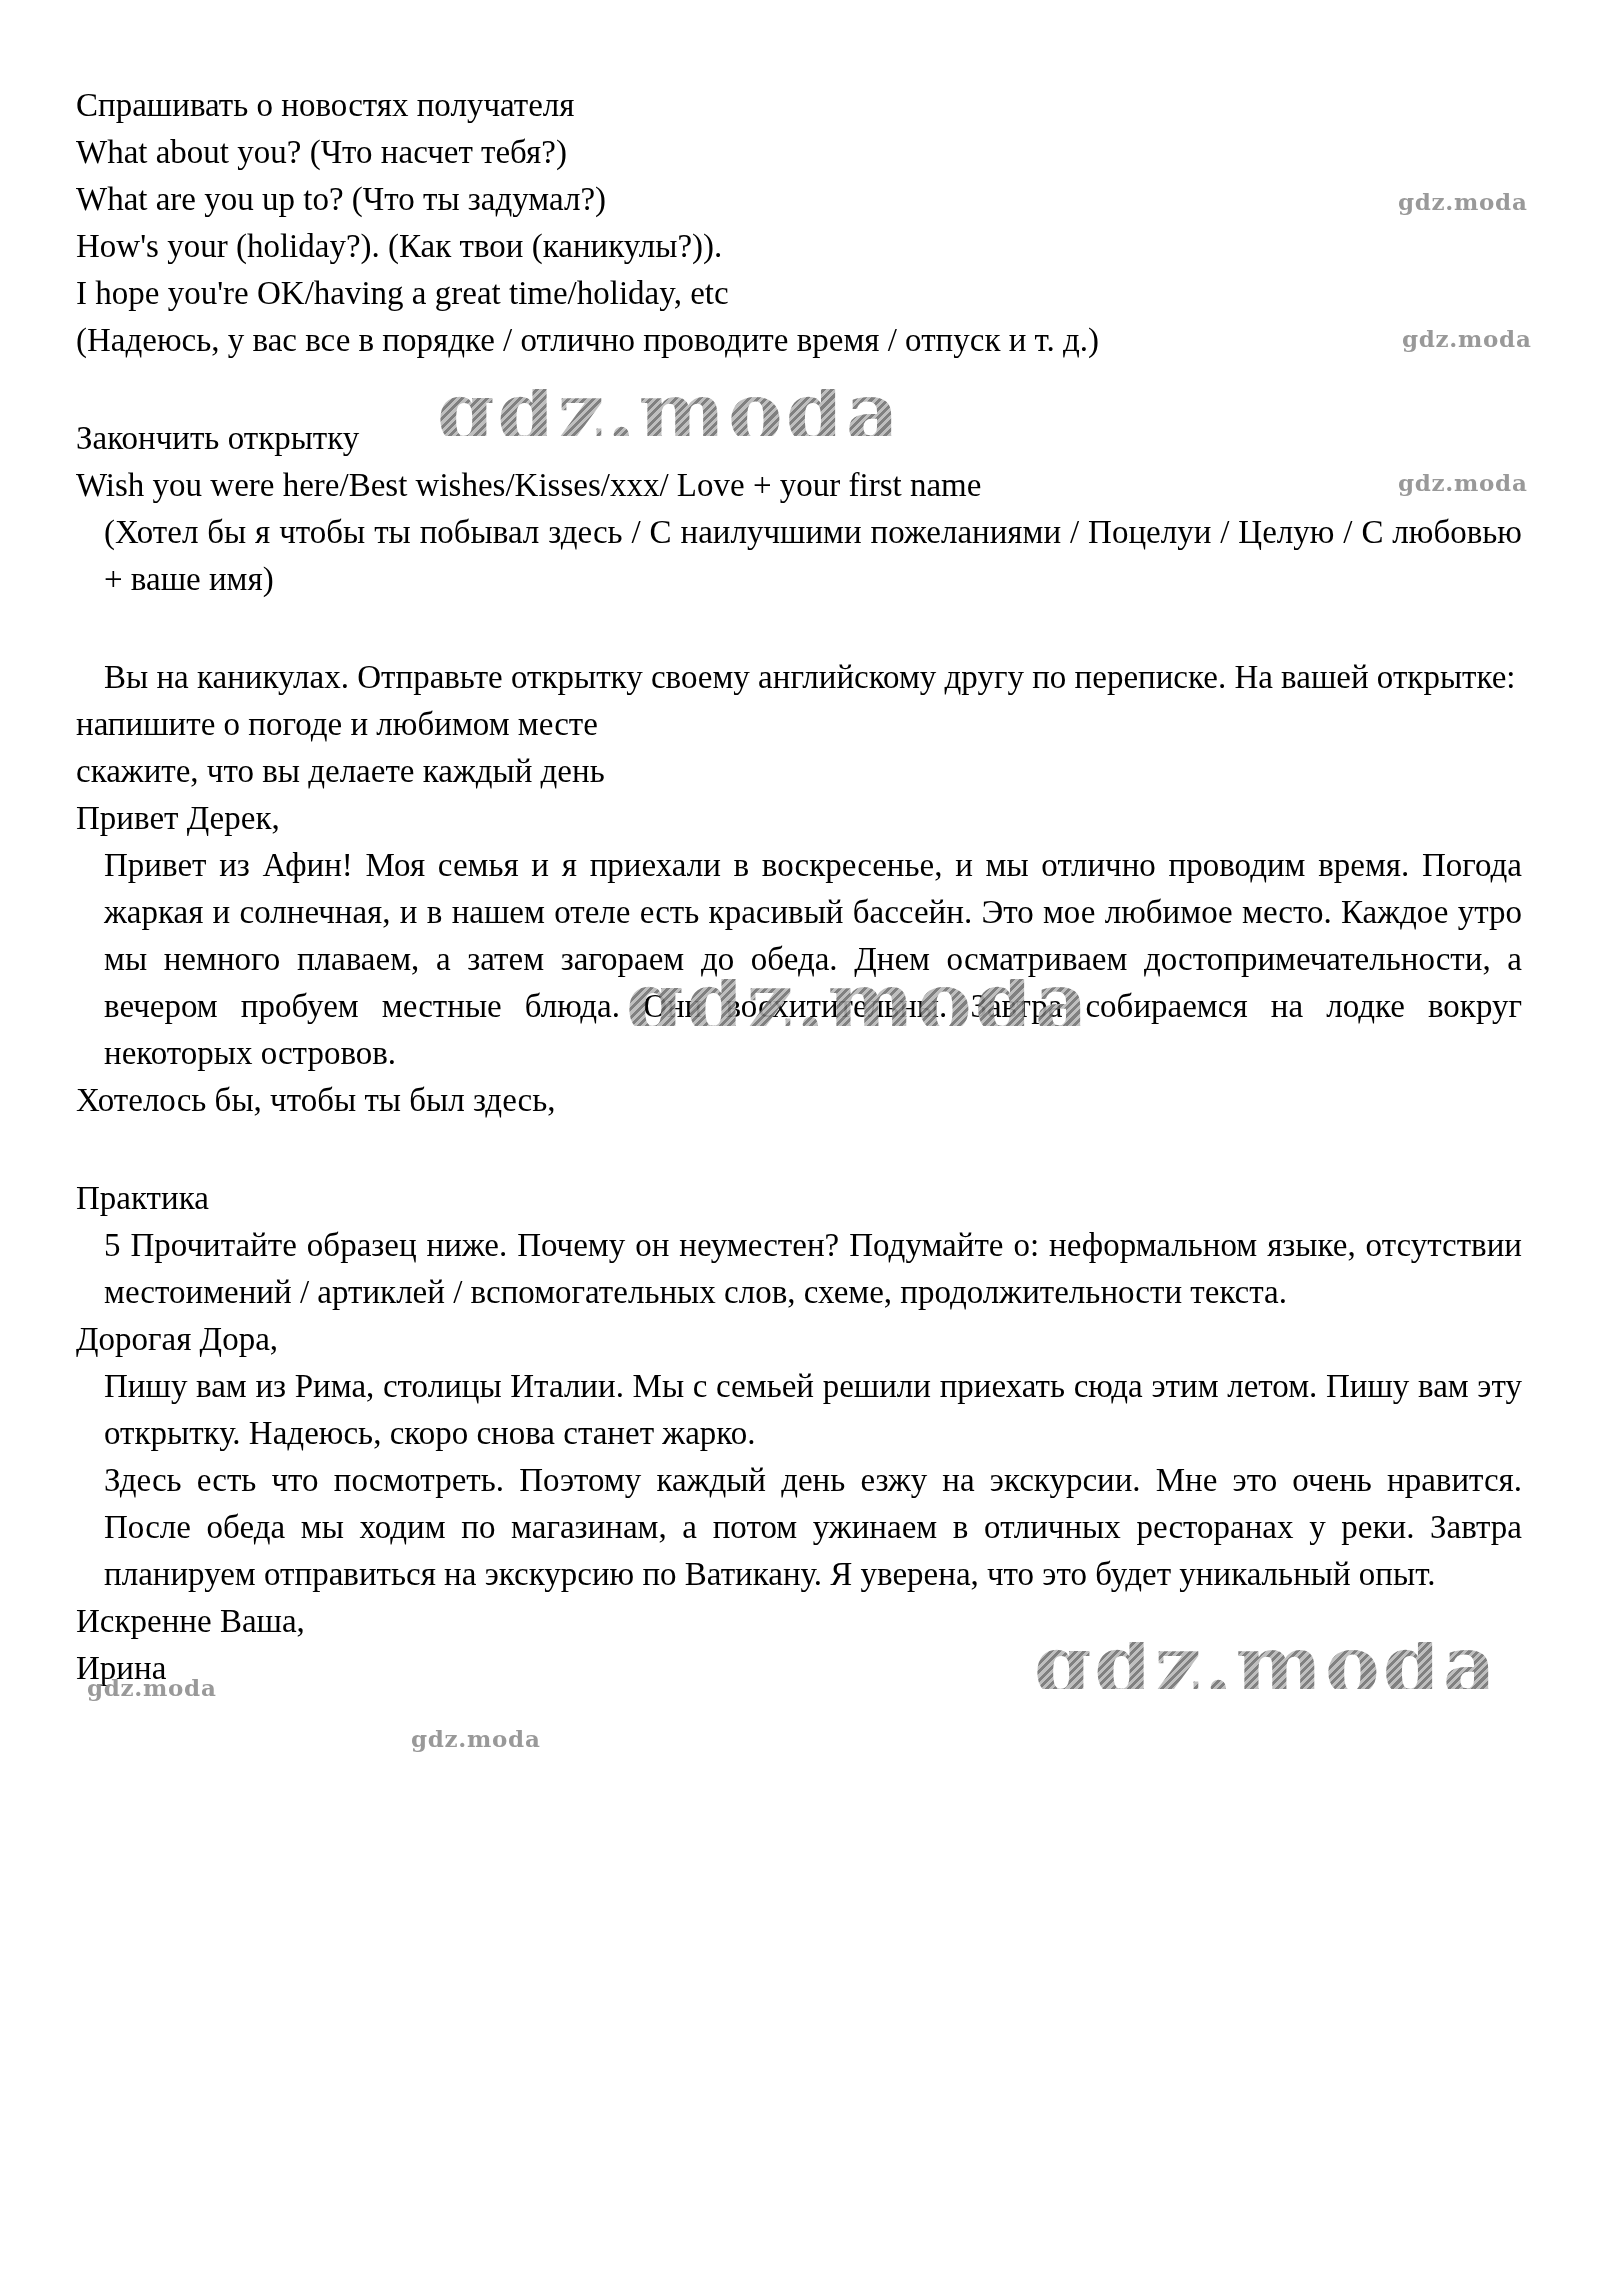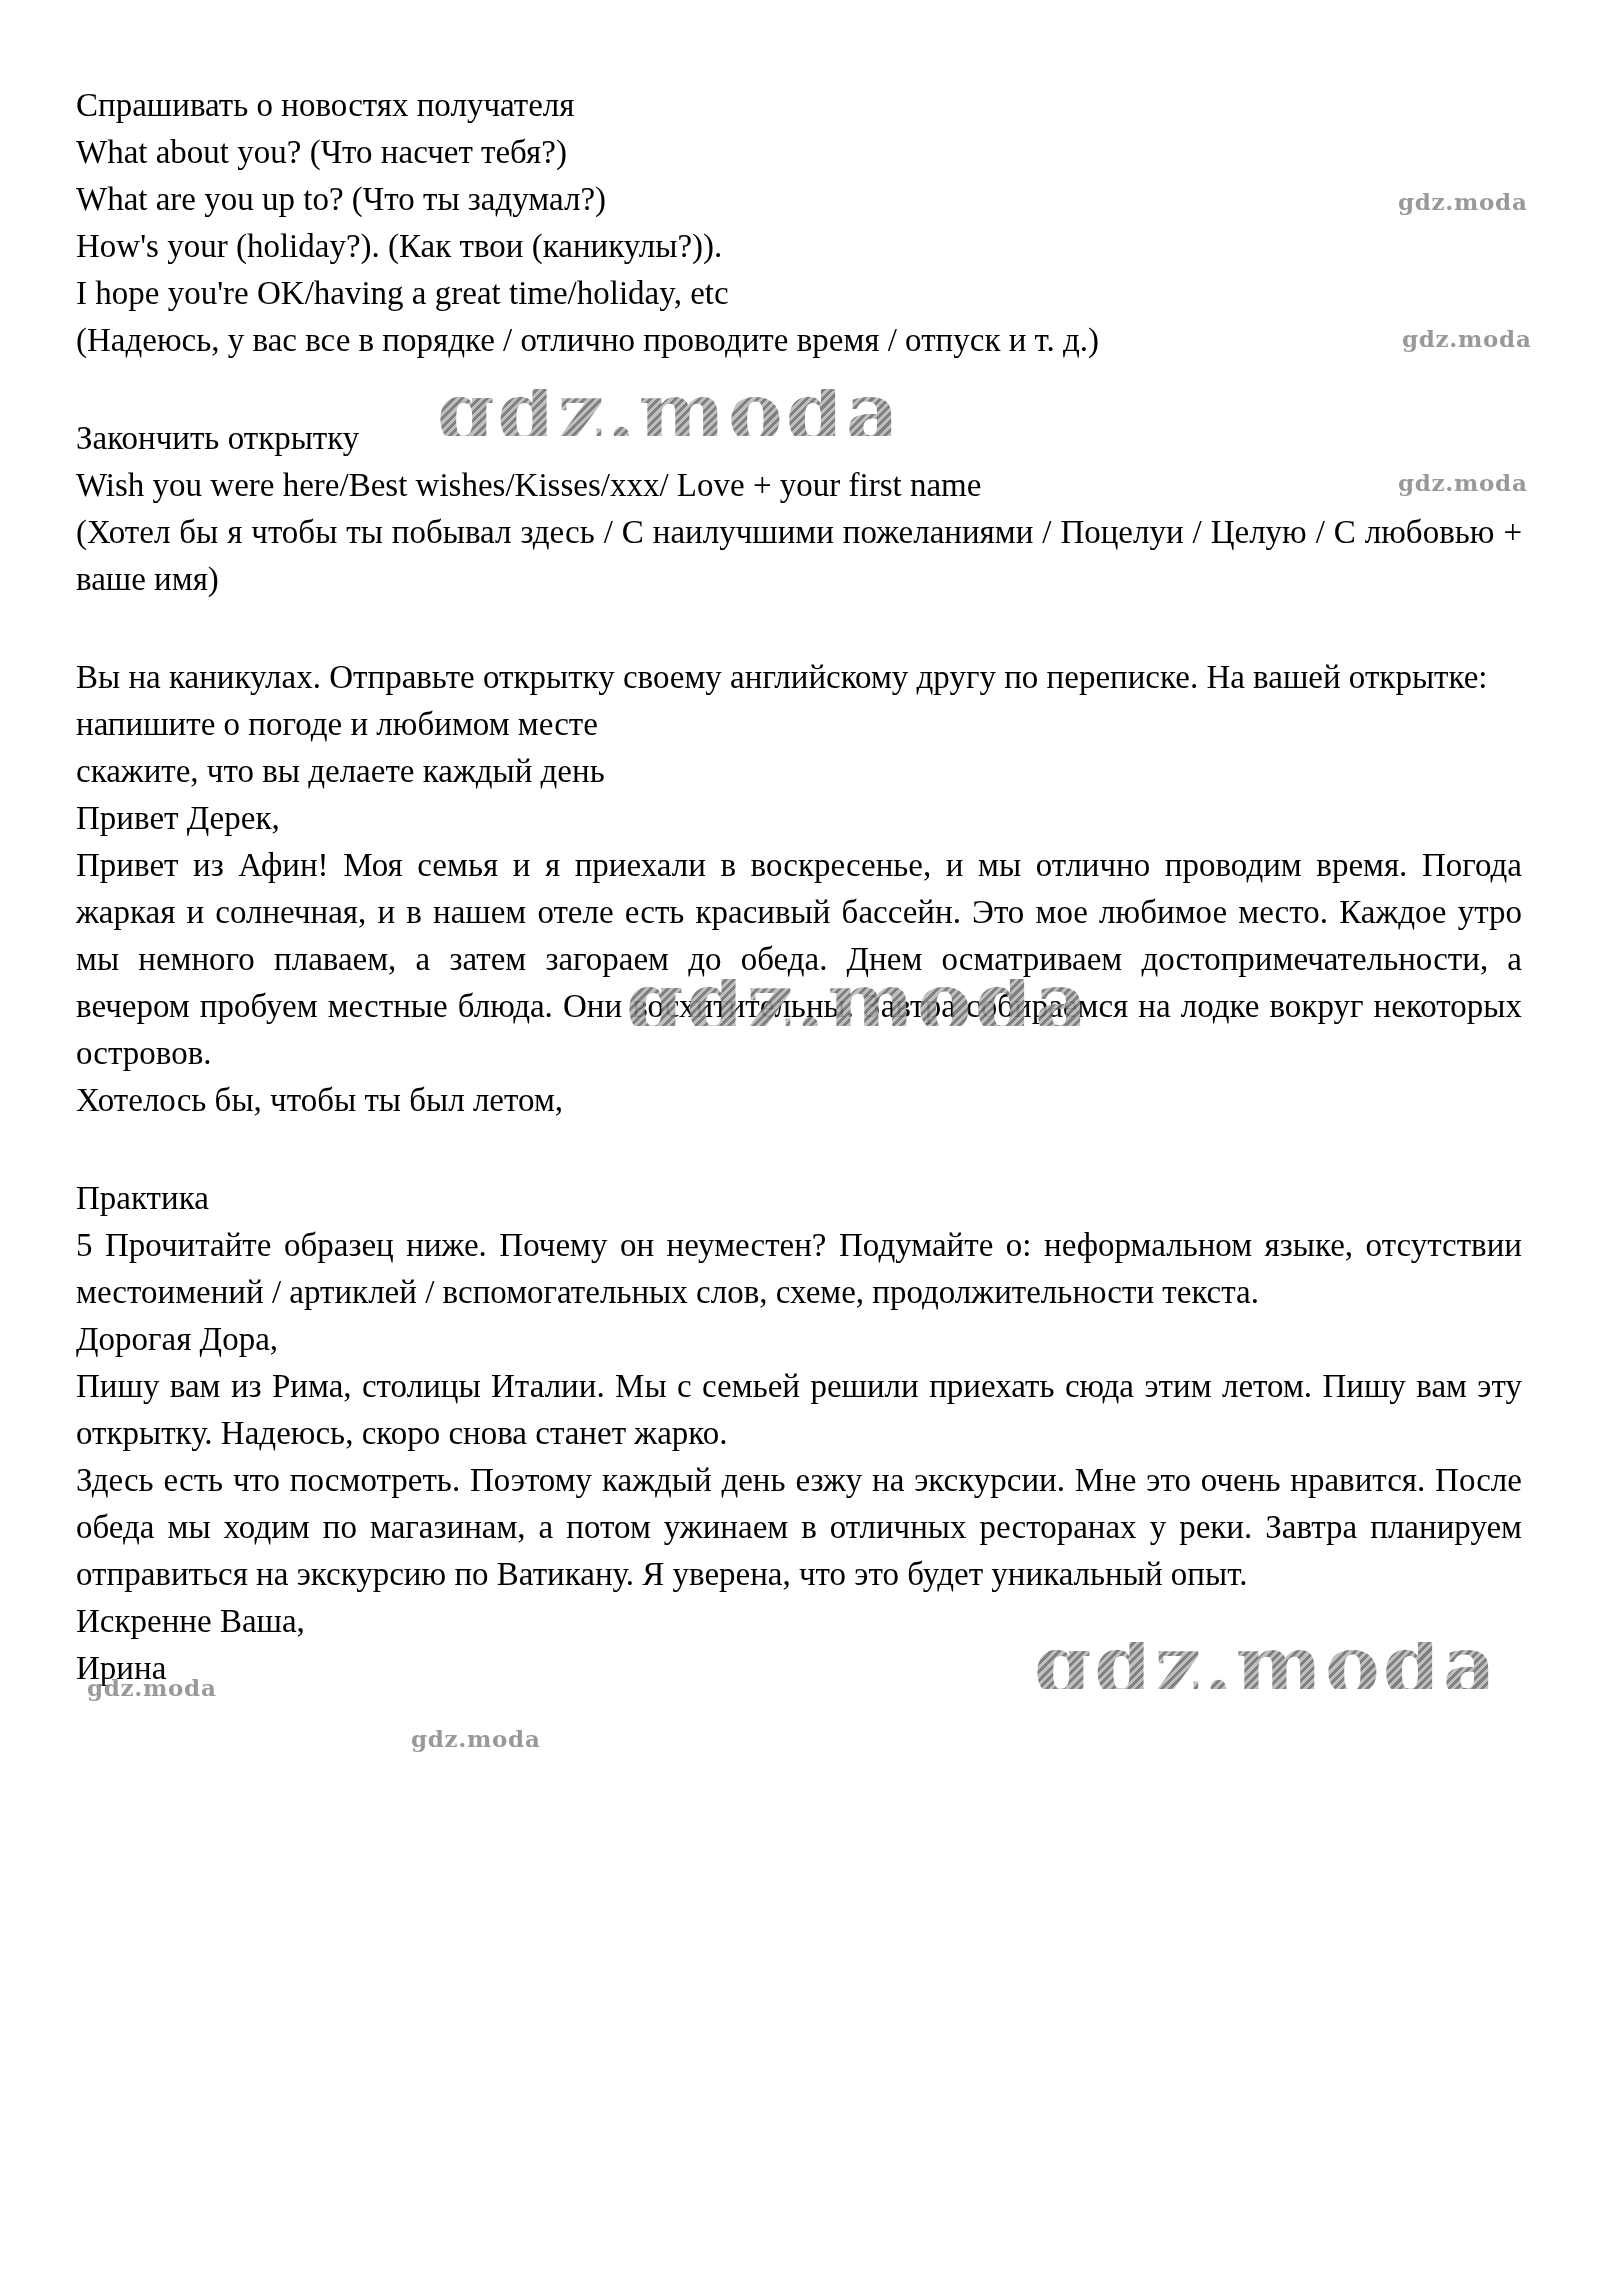--- a/index.html
+++ b/index.html
@@ -14,21 +14,21 @@
   .page {
     position: relative;
     width: 1599px;
     height: 1809px;
     padding: 82px 77px 0 76px;
     overflow: hidden;
     background: #ffffff;
   }
   .content { position: relative; z-index: 1; }
   section p { margin: 0; }
-  p.just { text-align: justify; }
+  p.just { text-align: justify; margin-left: 28px; }
   .gap { height: 51px; }
 
   .wm {
     position: absolute;
     font-family: "DejaVu Serif", serif;
     font-weight: 700;
     white-space: nowrap;
     z-index: 2;
     pointer-events: none;
   }
@@ -76,21 +76,21 @@
     </section>
 
     <div class="gap"></div>
 
     <section>
       <p class="just">Вы на каникулах. Отправьте открытку своему английскому другу по переписке. На вашей открытке:</p>
       <p>напишите о погоде и любимом месте</p>
       <p>скажите, что вы делаете каждый день</p>
       <p>Привет Дерек,</p>
       <p class="just">Привет из Афин! Моя семья и я приехали в воскресенье, и мы отлично проводим время. Погода жаркая и солнечная, и в нашем отеле есть красивый бассейн. Это мое любимое место. Каждое утро мы немного плаваем, а затем загораем до обеда. Днем осматриваем достопримечательности, а вечером пробуем местные блюда. Они восхитительны. Завтра собираемся на лодке вокруг некоторых островов.</p>
-      <p>Хотелось бы, чтобы ты был летом,</p>
+      <p>Хотелось бы, чтобы ты был здесь,</p>
     </section>
 
     <div class="gap"></div>
 
     <section>
       <p>Практика</p>
       <p class="just">5 Прочитайте образец ниже. Почему он неуместен? Подумайте о: неформальном языке, отсутствии местоимений / артиклей / вспомогательных слов, схеме, продолжительности текста.</p>
       <p>Дорогая Дора,</p>
       <p class="just">Пишу вам из Рима, столицы Италии. Мы с семьей решили приехать сюда этим летом. Пишу вам эту открытку. Надеюсь, скоро снова станет жарко.</p>
       <p class="just">Здесь есть что посмотреть. Поэтому каждый день езжу на экскурсии. Мне это очень нравится. После обеда мы ходим по магазинам, а потом ужинаем в отличных ресторанах у реки. Завтра планируем отправиться на экскурсию по Ватикану. Я уверена, что это будет уникальный опыт.</p>

